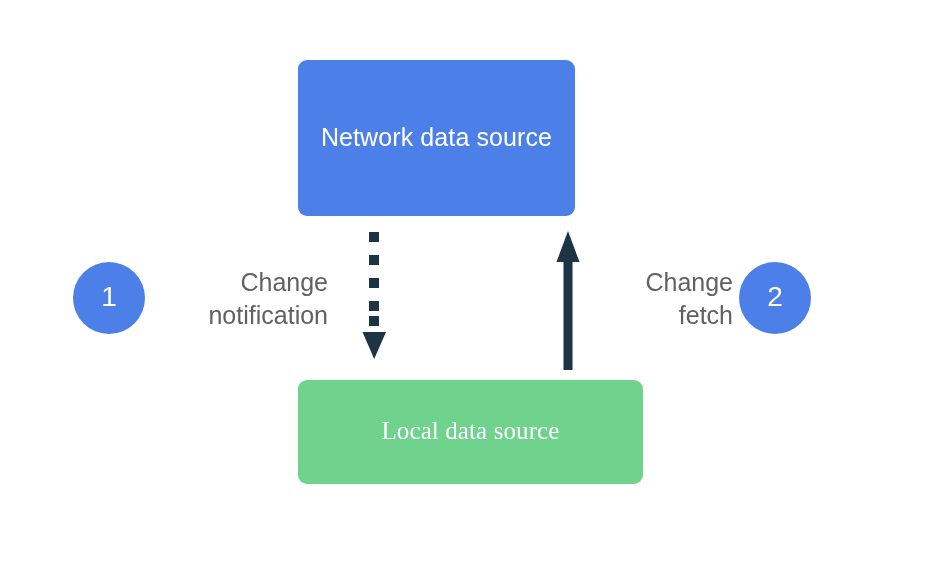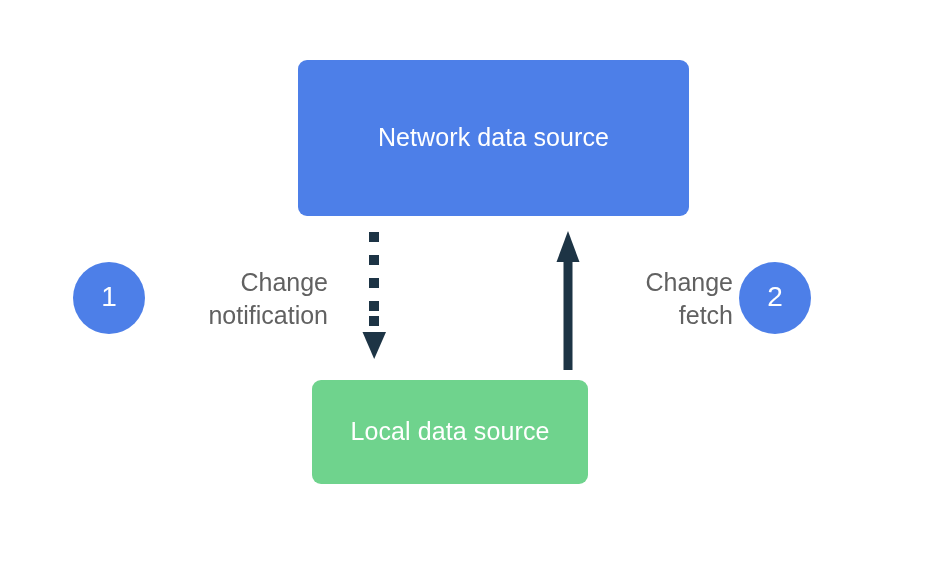--- a/index.html
+++ b/index.html
@@ -32,30 +32,31 @@
     color: #ffffff;
     font-size: 25px;
     line-height: 1.36;
     letter-spacing: 0.1px;
     font-weight: 400;
     user-select: none;
   }
   #node-network {
     left: 298px;
     top: 60px;
-    width: 391px;
+    width: 277px;
     height: 156px;
     background: #4d7fe8;
   }
   #node-local {
-    left: 312px;
+    left: 298px;
     top: 380px;
-    width: 276px;
+    width: 345px;
     height: 104px;
     background: #6fd38d;
+    font-family: Liberation Serif, serif;
   }
   .node-label {
     display: block;
     width: 90%;
     padding-bottom: 2px;
   }
 
   
   .connector {
     position: absolute;

